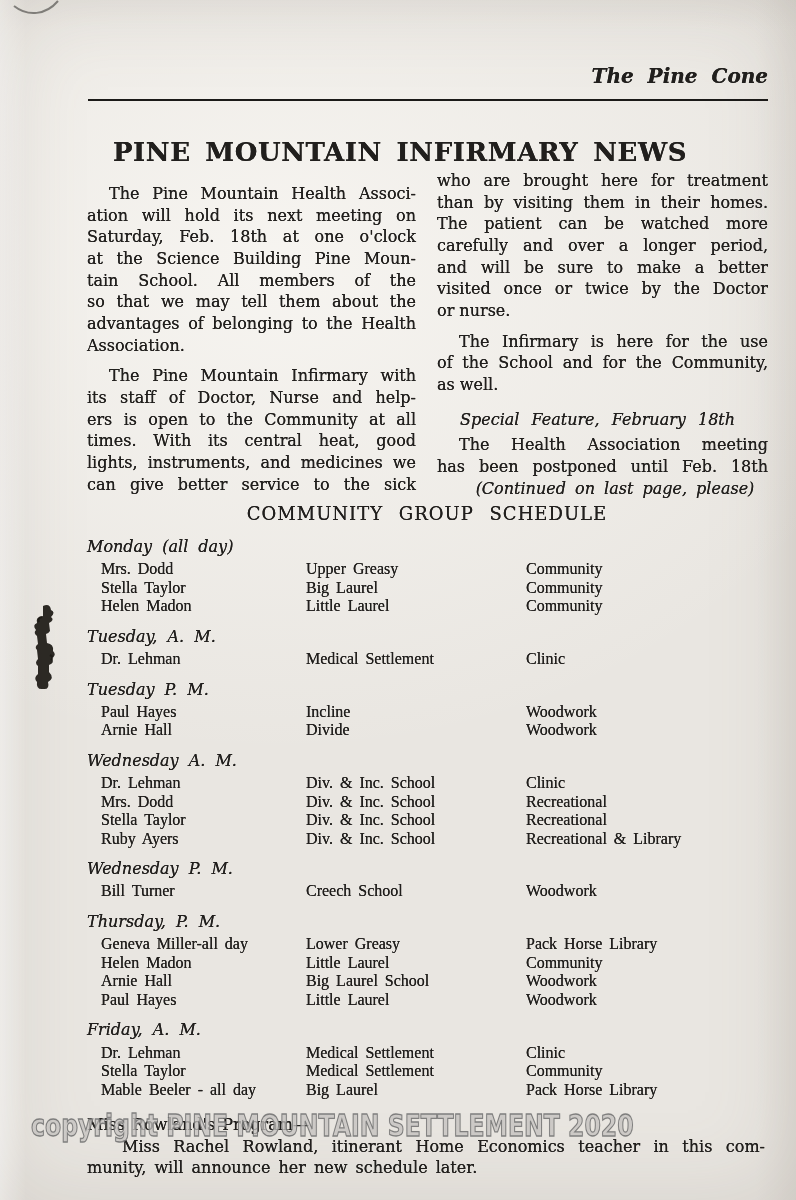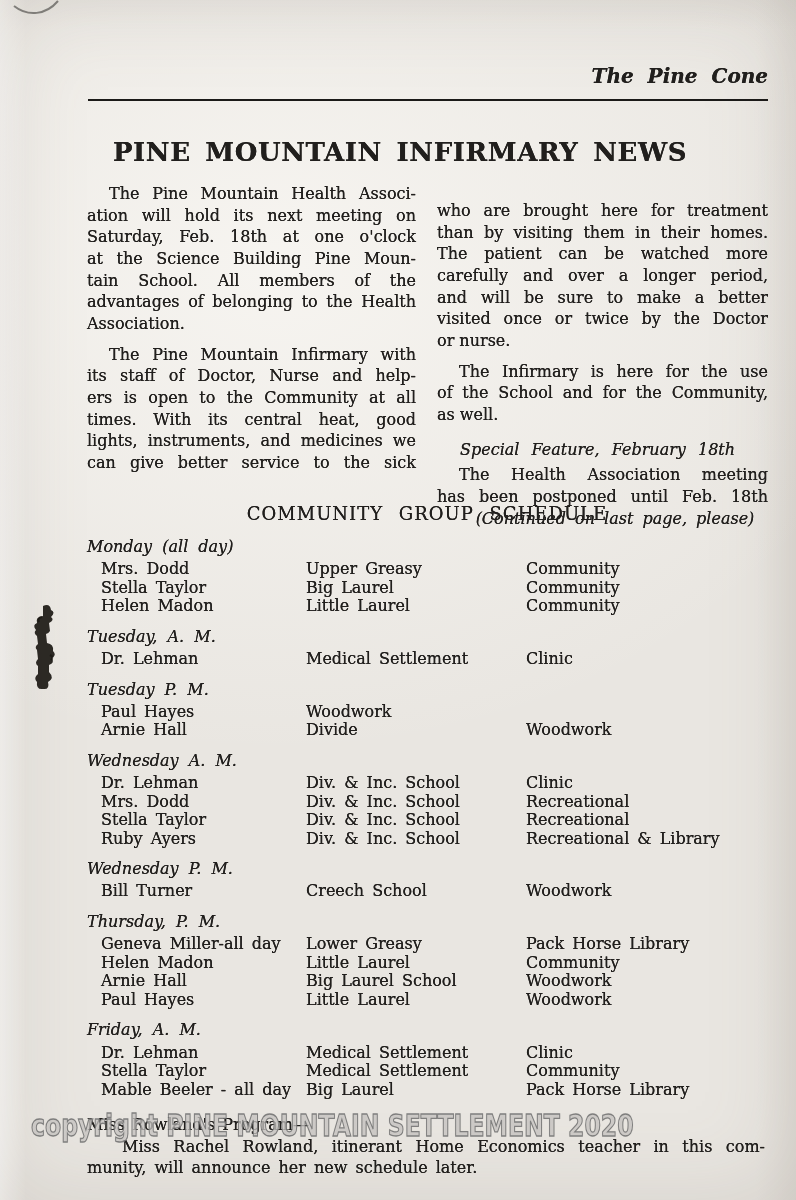--- a/index.html
+++ b/index.html
@@ -26,33 +26,33 @@
     font-size:20px;font-weight:bold;font-style:italic;word-spacing:7px;
     text-shadow:0 0 .45px currentColor;
   }
   #rule{position:absolute;left:88px;top:99px;width:680px;height:2px;background:#1b1a18;}
   #title{
     position:absolute;left:85px;top:137px;width:630px;text-align:center;
     font-size:26px;font-weight:bold;letter-spacing:.6px;word-spacing:5px;
     text-shadow:0 0 .5px currentColor;
   }
   #col-left{position:absolute;left:87px;top:183px;width:329px;}
-  #col-right{position:absolute;left:437px;top:200px;width:331px;}
+  #col-right{position:absolute;left:437px;top:170px;width:331px;}
   .feature{margin:13px 0 4px 0;padding-left:23px;font-style:italic;word-spacing:7px;line-height:21.65px;font-size:16px;}
   .continued{font-style:italic;padding-left:25px;word-spacing:4px;line-height:21.65px;font-size:16px;text-align:center;}
 
   #schedule-title{
     position:absolute;left:87px;top:503px;width:680px;text-align:center;
     font-size:18px;letter-spacing:1px;word-spacing:9px;
     text-shadow:0 0 .4px currentColor;
   }
   #schedule{position:absolute;left:87px;top:534px;width:690px;font-size:16px;}
   .sday{font-style:italic;line-height:18.6px;margin-top:12px;margin-bottom:3.5px;word-spacing:5px;text-shadow:0 0 .4px currentColor;}
   .sday:first-child{margin-top:4px;}
-  .srow{display:grid;grid-template-columns:205px 220px 1fr;padding-left:14px;line-height:18.6px;word-spacing:3px;text-shadow:0 0 .4px currentColor;}
+  .srow{display:grid;grid-template-columns:205px 220px 1fr;padding-left:14px;line-height:18.6px;word-spacing:3px;text-shadow:0 0 .4px currentColor;font-family:Liberation Serif, serif;}
   .srow span{white-space:nowrap;}
 
   #program{position:absolute;left:87px;top:1066px;width:678px;font-size:16px;}
   #program-heading{line-height:21.5px;word-spacing:2px;text-shadow:0 0 .4px currentColor;margin-top:48px;}
   #program-lines .tl{line-height:21.6px;text-shadow:0 0 .4px currentColor;}
   #program-lines .first{ text-indent:35px;text-align:justify;text-align-last:justify;}
   #program-lines .second{word-spacing:3px;}
 
   #watermark{
     position:absolute;left:31px;top:1107px;white-space:nowrap;
@@ -82,20 +82,21 @@
 
 <div id="title">PINE MOUNTAIN INFIRMARY NEWS</div>
 
 <div id="col-left" class="letterpress">
     <div class="para">
       <div class="tl jl ind">The Pine Mountain Health Associ-</div>
       <div class="tl jl">ation will hold its next meeting on</div>
       <div class="tl jl">Saturday, Feb. 18th at one o'clock</div>
       <div class="tl jl">at the Science Building Pine Moun-</div>
       <div class="tl jl">tain School.  All members of the</div>
+      <div class="tl jl">so that we may tell them about the</div>
       <div class="tl jl">advantages of belonging to the Health</div>
       <div class="tl">Association.</div>
     </div>
     <div class="para">
       <div class="tl jl ind">The Pine Mountain Infirmary with</div>
       <div class="tl jl">its staff of Doctor, Nurse and help-</div>
       <div class="tl jl">ers is open to the Community at all</div>
       <div class="tl jl">times.  With its central heat, good</div>
       <div class="tl jl">lights, instruments, and medicines we</div>
       <div class="tl jl">can give better service to the sick</div>
@@ -144,20 +145,21 @@
     </div>
     <div class="sday">Tuesday, A. M.</div>
     <div class="srow">
       <span class="c1">Dr. Lehman</span>
       <span class="c2">Medical Settlement</span>
       <span class="c3">Clinic</span>
     </div>
     <div class="sday">Tuesday P. M.</div>
     <div class="srow">
       <span class="c1">Paul Hayes</span>
+      <span class="c2">Incline</span>
       <span class="c3">Woodwork</span>
     </div>
     <div class="srow">
       <span class="c1">Arnie Hall</span>
       <span class="c2">Divide</span>
       <span class="c3">Woodwork</span>
     </div>
     <div class="sday">Wednesday A. M.</div>
     <div class="srow">
       <span class="c1">Dr. Lehman</span>

